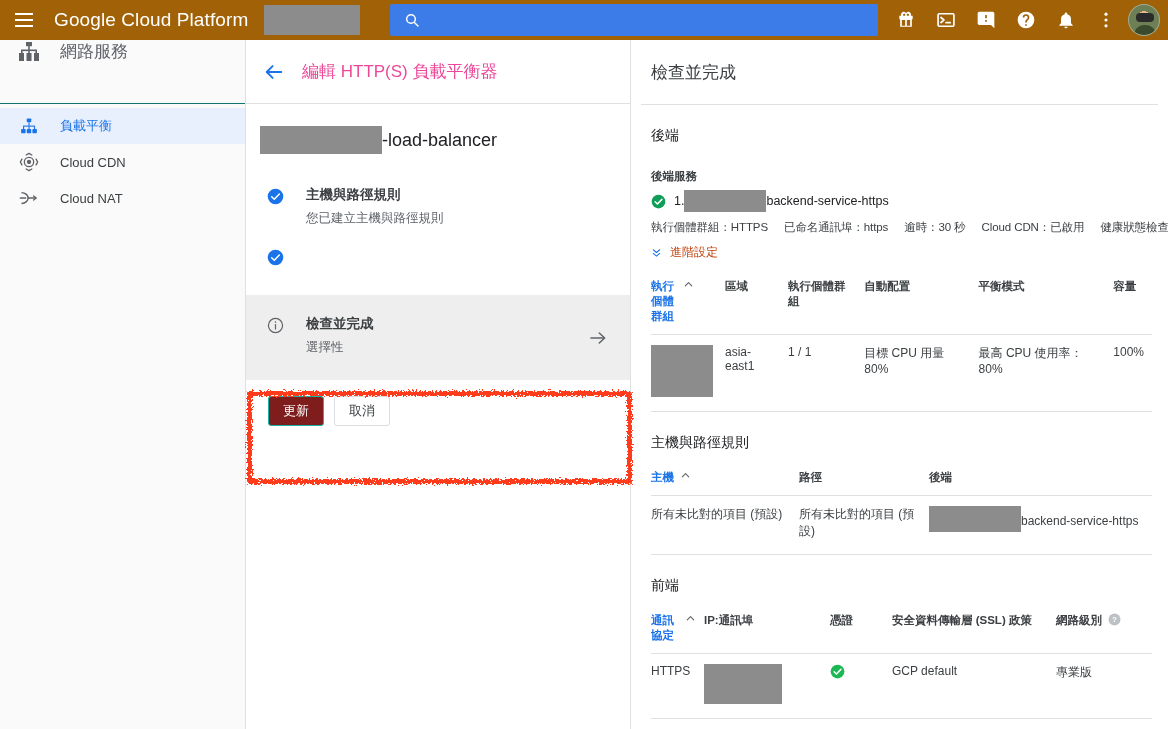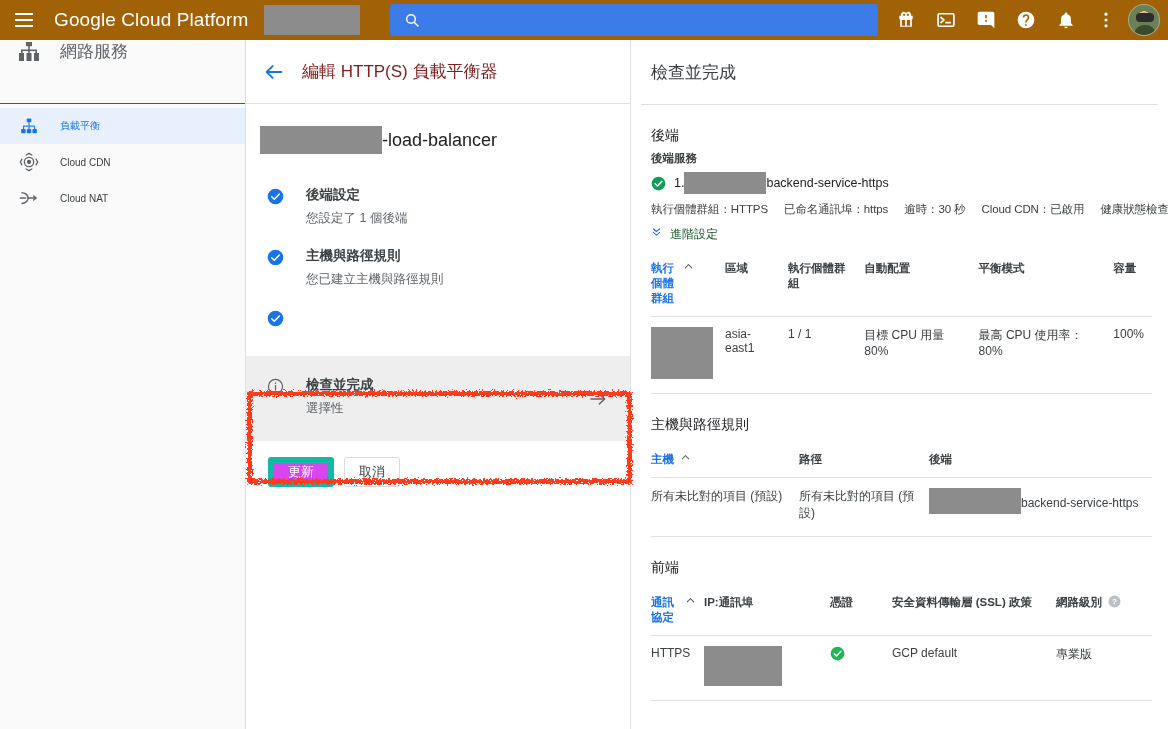--- a/index.html
+++ b/index.html
@@ -70,37 +70,37 @@
   }
   .nav-header {
     height: 64px; display: flex; align-items: flex-start; padding-left: 14px;
     border-bottom: 1px solid #0f766e;
   }
   .nav-header .nh-icon { width: 30px; display:flex; justify-content:center; }
   .nav-header .nh-text { font-size: 17px; color: #5f6368; margin-left: 16px; }
   .nav-list { padding-top: 4px; }
   .nav-item {
     height: 36px; display: flex; align-items: center; padding-left: 14px;
-    font-size: 10px; color: #3c4043; cursor: pointer;
+    font-size: 13px; color: #3c4043; cursor: pointer;
   }
   .nav-item .ni-icon { width: 30px; display:flex; justify-content:center; align-items:center; }
   .nav-item .ni-label { margin-left: 16px; }
   .nav-item.active { background: #e8f0fe; }
   .nav-item.active .ni-label { color: #1a73e8; }
 
   
   .midpanel {
     position: absolute; top: 40px; left: 246px; width: 385px; height: 689px;
     background: #fff; border-right: 1px solid #e0e0e0;
   }
   .mid-header {
     height: 64px; display: flex; align-items: center; border-bottom: 1px solid #e0e0e0;
   }
   .back-arrow { width: 56px; display: flex; justify-content: center; color: #1a73e8; cursor: pointer; }
-  .mid-title { font-size: 17px; color: #7f1d1d; }
+  .mid-title { font-size: 17px; color: #ec4899; }
   .lb-name {
     padding: 22px 0 0 14px; font-size: 18px; color: #202124;
     display: flex; align-items: center;
   }
   .lb-name .redact { width: 122px; height: 28px; }
   .steps { margin-top: 22px; }
   .step {
     display: flex; padding: 10px 14px 10px 14px; position: relative; min-height: 58px;
     cursor: pointer;
   }
@@ -118,48 +118,48 @@
     position: absolute; left: 247px; top: 391px; width: 385px; height: 93px;
     border: 5px solid #ff3b1d; border-radius: 2px; pointer-events: none; z-index: 5;
     filter: url(#rough);
   }
   .btnrow { display: flex; gap: 10px; padding: 16px 0 0 22px; }
   .btn {
     height: 30px; padding: 0 14px; font-size: 13px; border-radius: 3px;
     display: flex; align-items: center; cursor: pointer;
     font-family: "Liberation Sans", sans-serif;
   }
-  .btn-primary { background: #d946ef; color: #fff; border: 6px solid #14b8a6; }
+  .btn-primary { background: #7f1d1d; color: #fff; border: 1px solid #14b8a6; }
   .btn-secondary { background: #fff; color: #3c4043; border: 1px solid #dadce0; }
 
   
   .rightpanel {
     position: absolute; top: 40px; left: 631px; width: 537px; height: 689px;
     background: #fff; overflow: hidden;
   }
   .rp-header { height: 64px; display: flex; align-items: center; padding-left: 20px; }
   .rp-title { font-size: 17px; color: #3c4043; }
   .rp-divider { height: 1px; background: #e0e0e0; margin: 0 10px 0 10px; }
   .rp-body { padding: 0 16px 0 20px; }
   .sect-title { font-size: 14px; color: #202124; margin-top: 22px; }
-  .sub-label { font-size: 11.5px; color: #3c4043; font-weight: bold; margin-top: 6px; }
+  .sub-label { font-size: 11.5px; color: #3c4043; font-weight: bold; margin-top: 24px; }
   .svc-line {
     display: flex; align-items: center; margin-top: 6px; font-size: 12.5px; color: #202124;
     position: relative;
   }
   .svc-line .ok { margin-right: 8px; display: flex; }
   .svc-line .redact { width: 82px; height: 22px; position: relative; top: 0; }
   .meta-line {
     font-size: 11.5px; color: #3c4043; margin-top: 8px; white-space: nowrap;
     letter-spacing: -0.1px;
   }
   .meta-line span { margin-right: 16px; }
   .adv-link {
-    margin-top: 9px; font-size: 12px; color: #14532d; display: flex;
-    align-items: flex-start; cursor: pointer;
+    margin-top: 9px; font-size: 12px; color: #c2410c; display: flex;
+    align-items: center; cursor: pointer;
   }
   .adv-link .chev { margin-right: 8px; color: #1a73e8; }
 
   table.gtable { width: 100%; border-collapse: collapse; margin-top: 14px; }
   table.gtable th {
     font-size: 11.5px; color: #3c4043; font-weight: bold; text-align: left;
     padding: 4px 8px 10px 0; vertical-align: top; border-bottom: 1px solid #e0e0e0;
   }
   table.gtable th.sortcol { color: #1a73e8; }
   table.gtable td {
@@ -327,32 +327,20 @@
       <div class="mid-title">編輯 HTTP(S) 負載平衡器</div>
     </div>
 
     <div class="lb-name">
       <span class="redact"></span>
       <span>-load-balancer</span>
     </div>
 
     <div class="steps">
 
-      <div class="step">
-        <span class="st-icon">
-          <svg width="17" height="17" viewBox="0 0 24 24">
-            <circle cx="12" cy="12" r="11" fill="#1a73e8"></circle>
-            <polyline points="6.6,12.4 10.3,16 17.4,8.6" fill="none" stroke="#fff" stroke-width="2.1" stroke-linecap="round" stroke-linejoin="round"></polyline>
-          </svg>
-        </span>
-        <span class="st-body">
-          <div class="st-title">後端設定</div>
-          <div class="st-sub">您設定了 1 個後端</div>
-        </span>
-      </div>
 
       <div class="step">
         <span class="st-icon">
           <svg width="17" height="17" viewBox="0 0 24 24">
             <circle cx="12" cy="12" r="11" fill="#1a73e8"></circle>
             <polyline points="6.6,12.4 10.3,16 17.4,8.6" fill="none" stroke="#fff" stroke-width="2.1" stroke-linecap="round" stroke-linejoin="round"></polyline>
           </svg>
         </span>
         <span class="st-body">
           <div class="st-title">主機與路徑規則</div>

